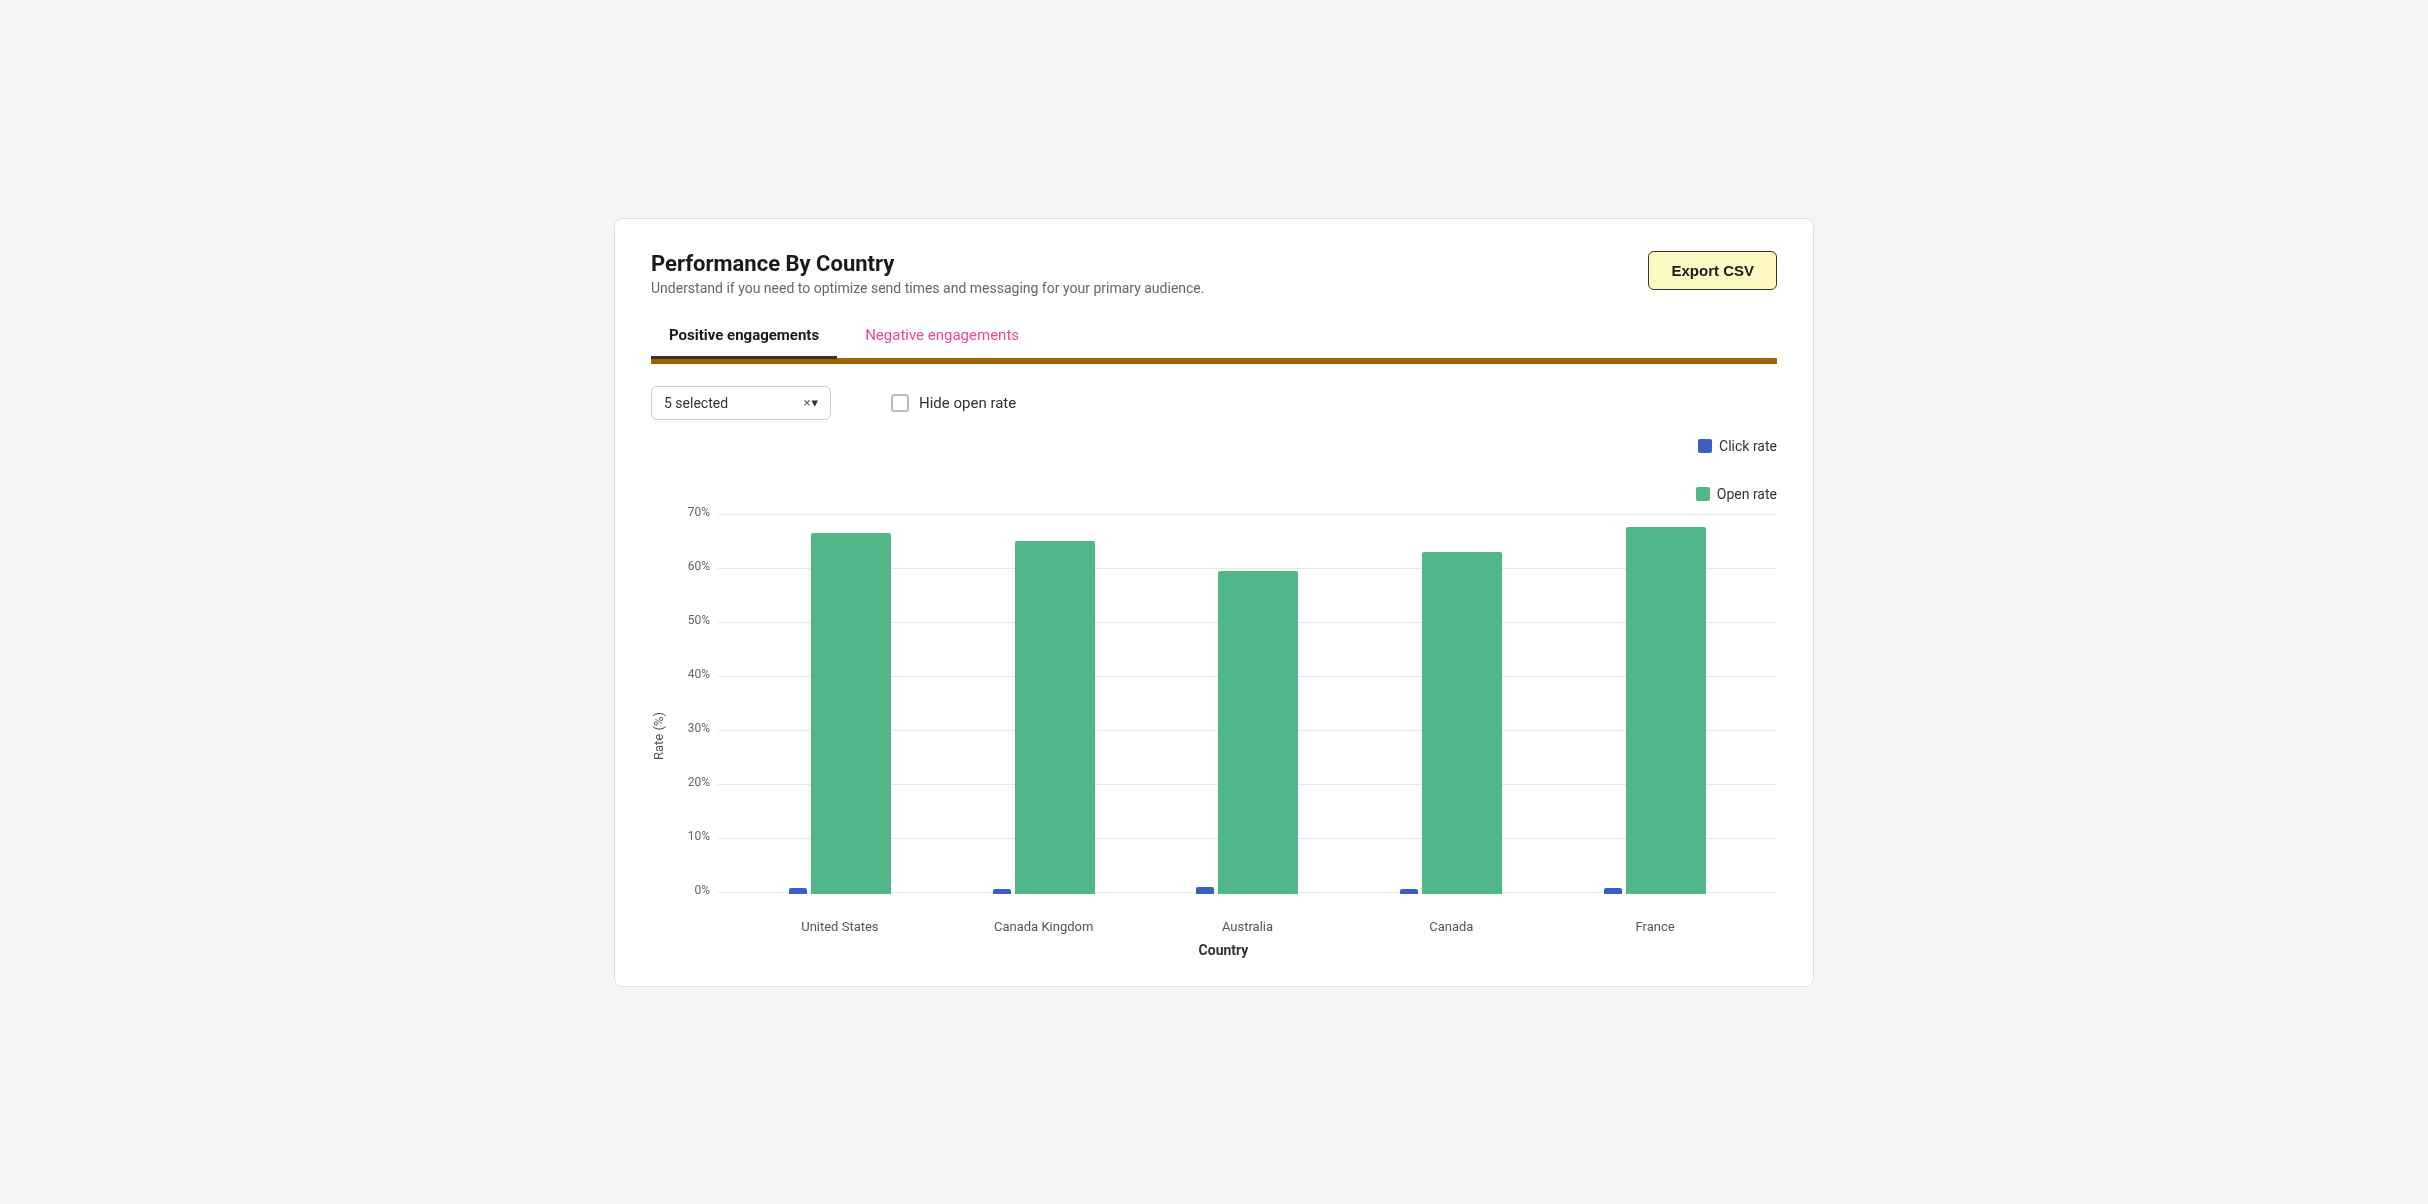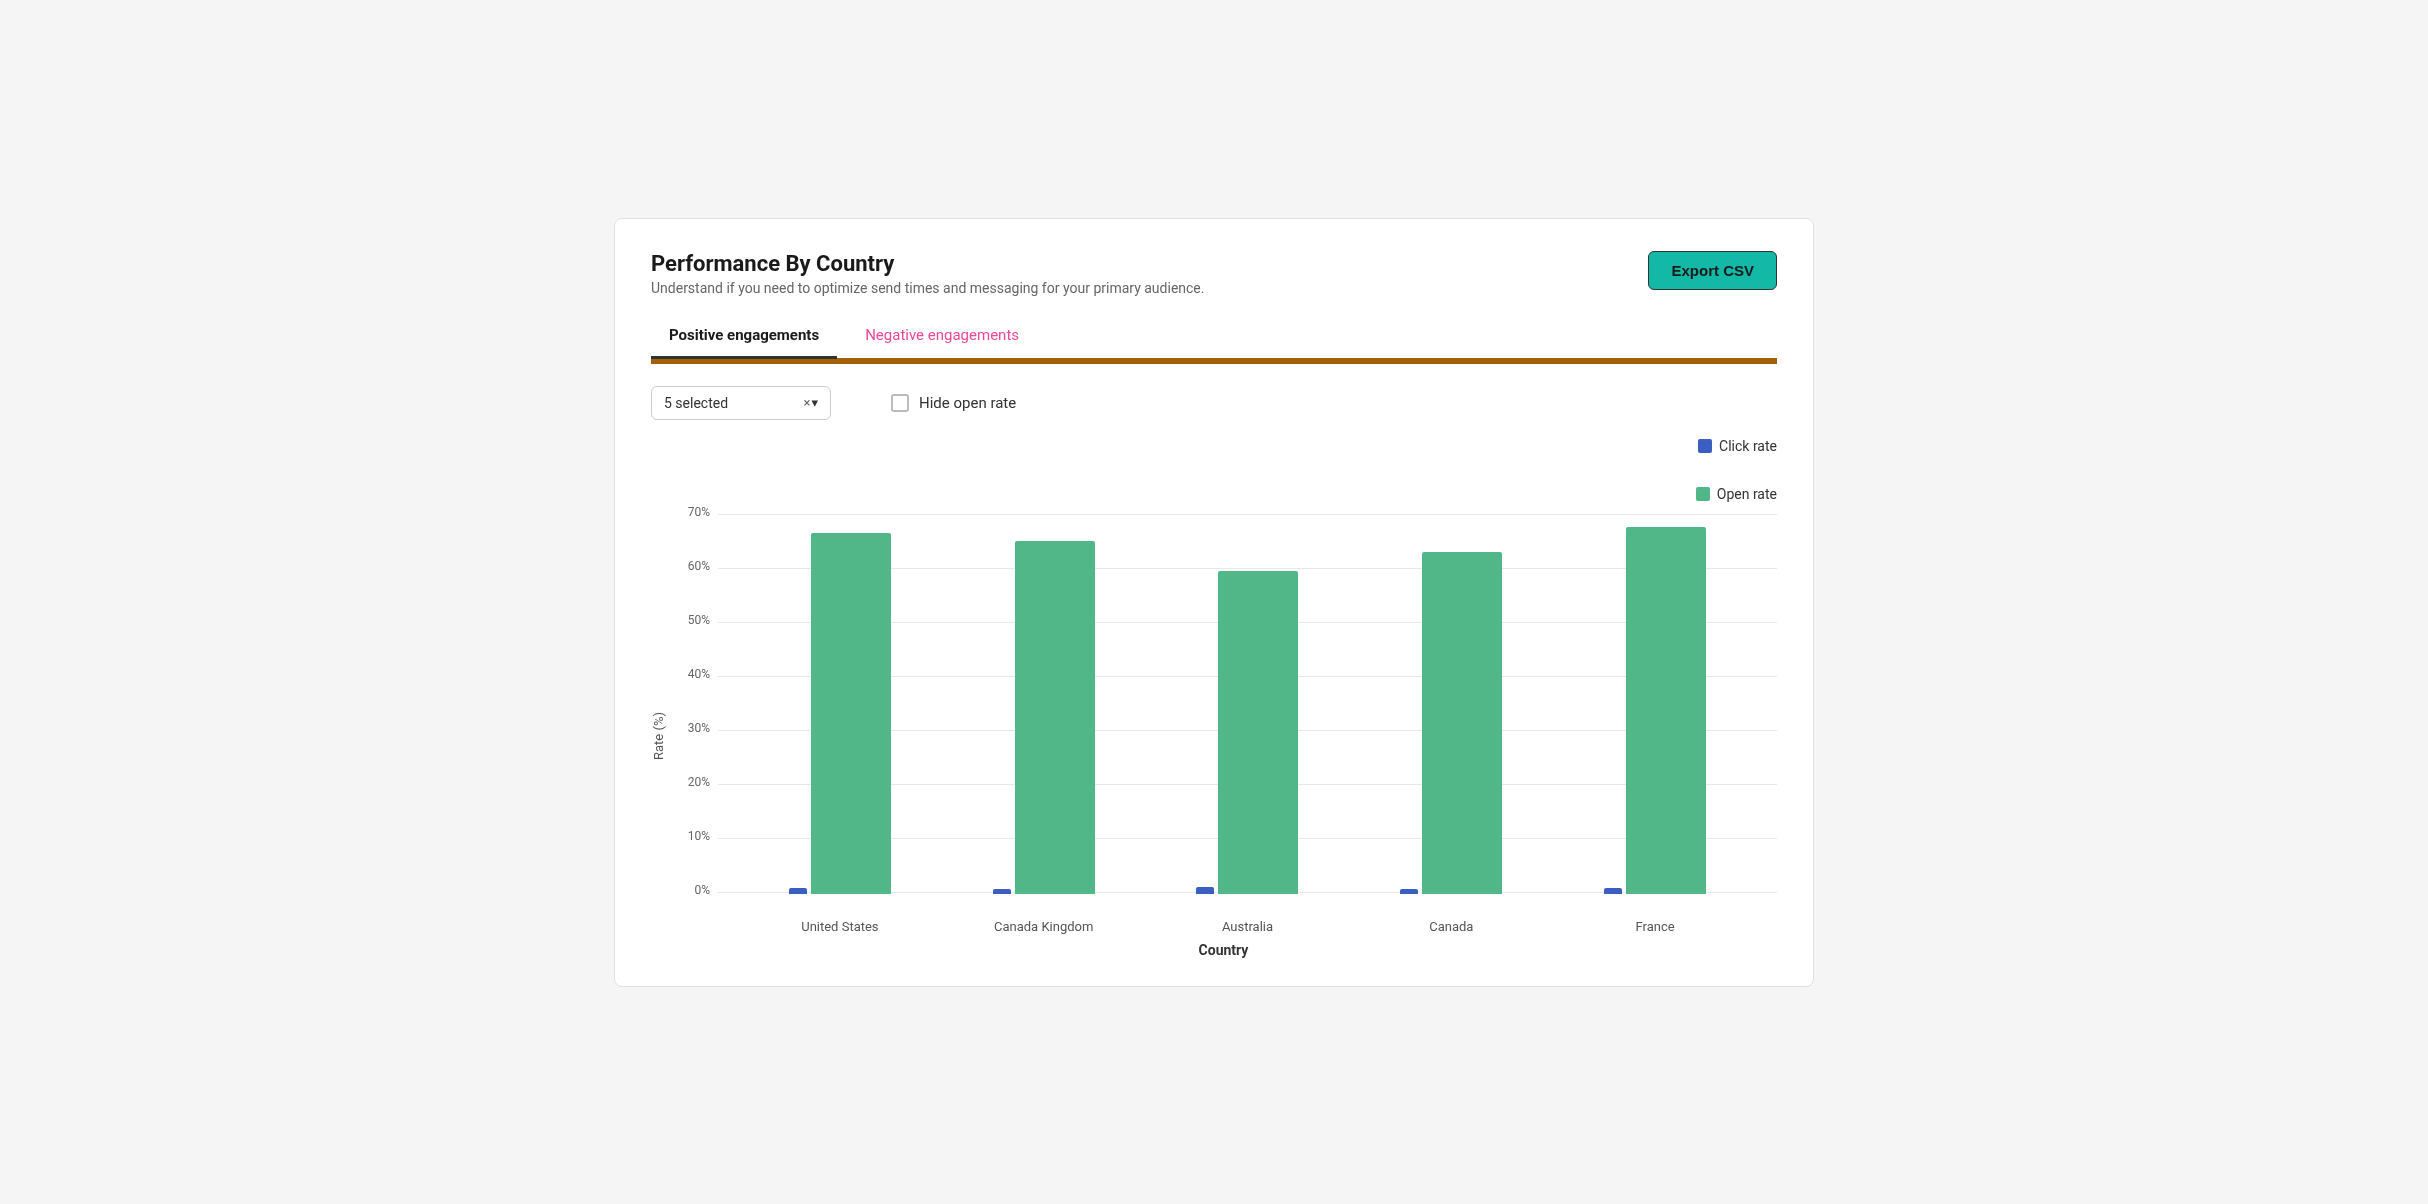--- a/index.html
+++ b/index.html
@@ -33,21 +33,21 @@
       font-weight: 700;
       color: #1a1a1a;
       margin-bottom: 4px;
     }
     .subtitle {
       font-size: 14px;
       color: #666;
     }
     .export-btn {
       border: 1.5px solid #333;
-      background: #14b8a6;
+      background: #fef9c3;
       border-radius: 6px;
       padding: 10px 22px;
       font-size: 15px;
       font-weight: 600;
       cursor: pointer;
       color: #1a1a1a;
     }
     .tabs {
       display: flex;
       gap: 10px;

